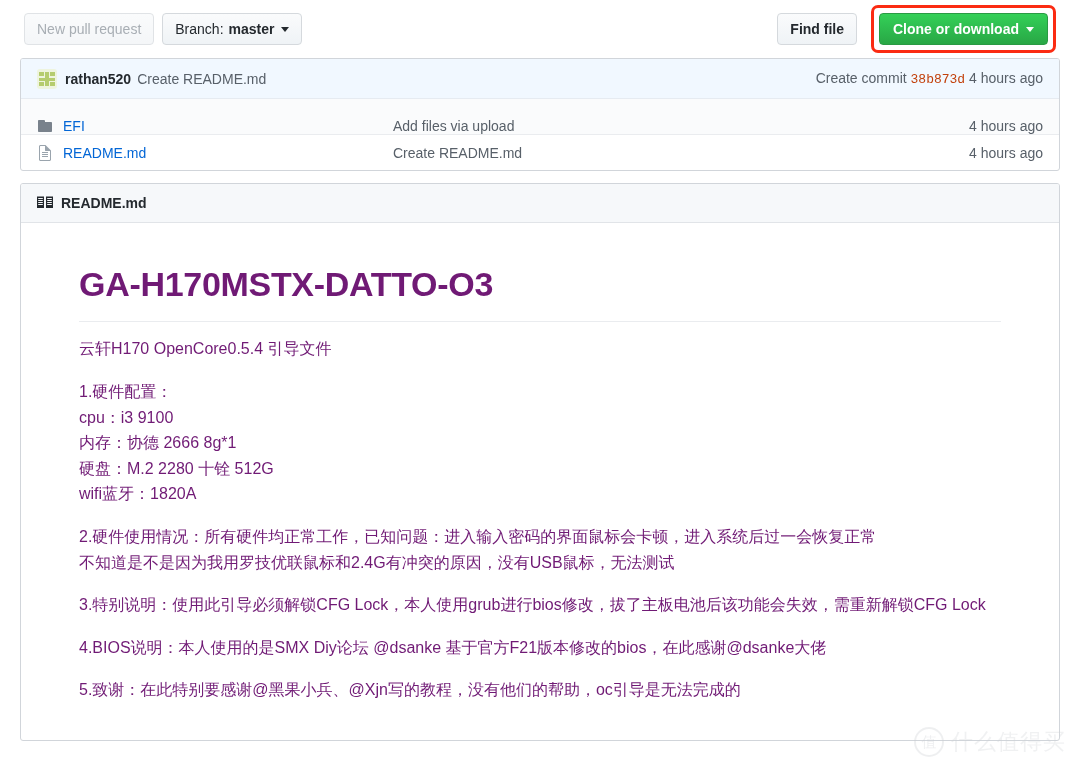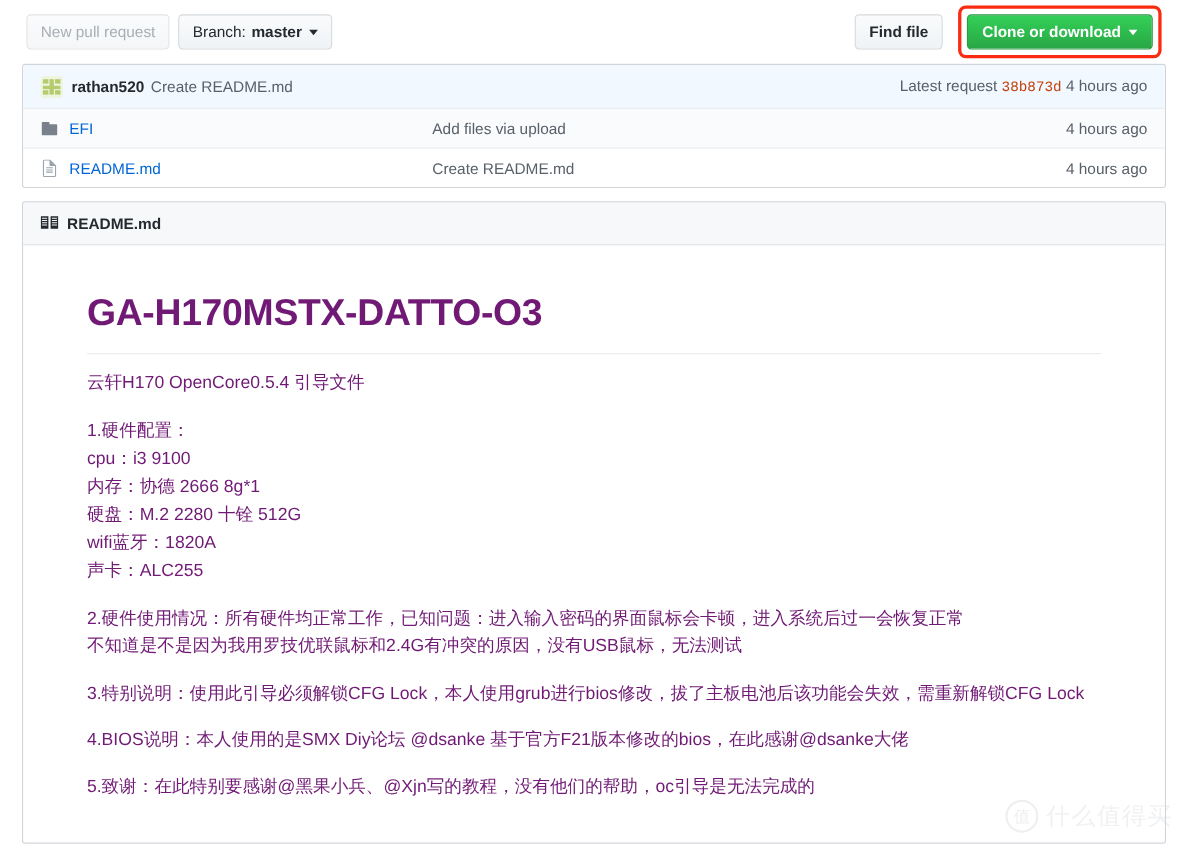--- a/index.html
+++ b/index.html
@@ -128,21 +128,21 @@
 
   .frow {
     display: flex;
     align-items: center;
     height: 35px;
     padding: 0 16px;
     font-size: 14px;
     border-bottom: 1px solid #eaecef;
   }
   .frow:last-child { border-bottom: none; }
-  .frow.alt { background: #fafbfc; }
+  .frow.alt { background: #fafbfc; align-items: flex-end; }
   .frow .icon { width: 16px; height: 16px; margin-right: 10px; flex: none; display:flex; align-items:center; }
   .fname { color: #0366d6; cursor: pointer; width: 330px; }
   .fmsg { color: #586069; flex: 1; }
   .fage { color: #586069; text-align: right; white-space: nowrap; }
 
   
   .readmebox {
     margin: 12px 20px 0 20px;
     border: 1px solid #d1d5da;
     border-radius: 3px;
@@ -232,21 +232,21 @@
       <i></i>
         <i></i>
         <i></i>
         <i></i>
         <i></i>
         <i></i>
     </span>
     <span class="commit-author">rathan520</span>
     <span class="commit-msg">Create README.md</span>
     <span class="commit-meta">
-      <span>Latest request</span>
+      <span>Create commit</span>
       <span class="sha">38b873d</span>
       <span>4 hours ago</span>
     </span>
   </div>
 
   <div class="frow alt">
     <span class="icon">
       <svg width="16" height="16" viewBox="0 0 14 16" aria-hidden="true">
         <path fill="#79828c" d="M13 4H7V3c0-.66-.31-1-1-1H1c-.55 0-1 .45-1 1v10c0 .55.45 1 1 1h12c.55 0 1-.45 1-1V5c0-.55-.45-1-1-1z"></path>
       </svg>
@@ -285,21 +285,20 @@
     <h1>GA-H170MSTX-DATTO-O3</h1>
 
     <p>云轩H170 OpenCore0.5.4 引导文件</p>
 
     <div class="spec-block">
       <p class="spec">1.硬件配置：</p>
       <p class="spec">cpu：i3 9100</p>
       <p class="spec">内存：协德 2666 8g*1</p>
       <p class="spec">硬盘：M.2 2280 十铨 512G</p>
       <p class="spec">wifi蓝牙：1820A</p>
-      <p class="spec">声卡：ALC255</p>
     </div>
 
     <div class="spec-block">
       <p class="spec">2.硬件使用情况：所有硬件均正常工作，已知问题：进入输入密码的界面鼠标会卡顿，进入系统后过一会恢复正常</p>
       <p class="spec">不知道是不是因为我用罗技优联鼠标和2.4G有冲突的原因，没有USB鼠标，无法测试</p>
     </div>
 
     <p>3.特别说明：使用此引导必须解锁CFG Lock，本人使用grub进行bios修改，拔了主板电池后该功能会失效，需重新解锁CFG Lock</p>
     <p>4.BIOS说明：本人使用的是SMX Diy论坛 @dsanke 基于官方F21版本修改的bios，在此感谢@dsanke大佬</p>
     <p>5.致谢：在此特别要感谢@黑果小兵、@Xjn写的教程，没有他们的帮助，oc引导是无法完成的</p>

